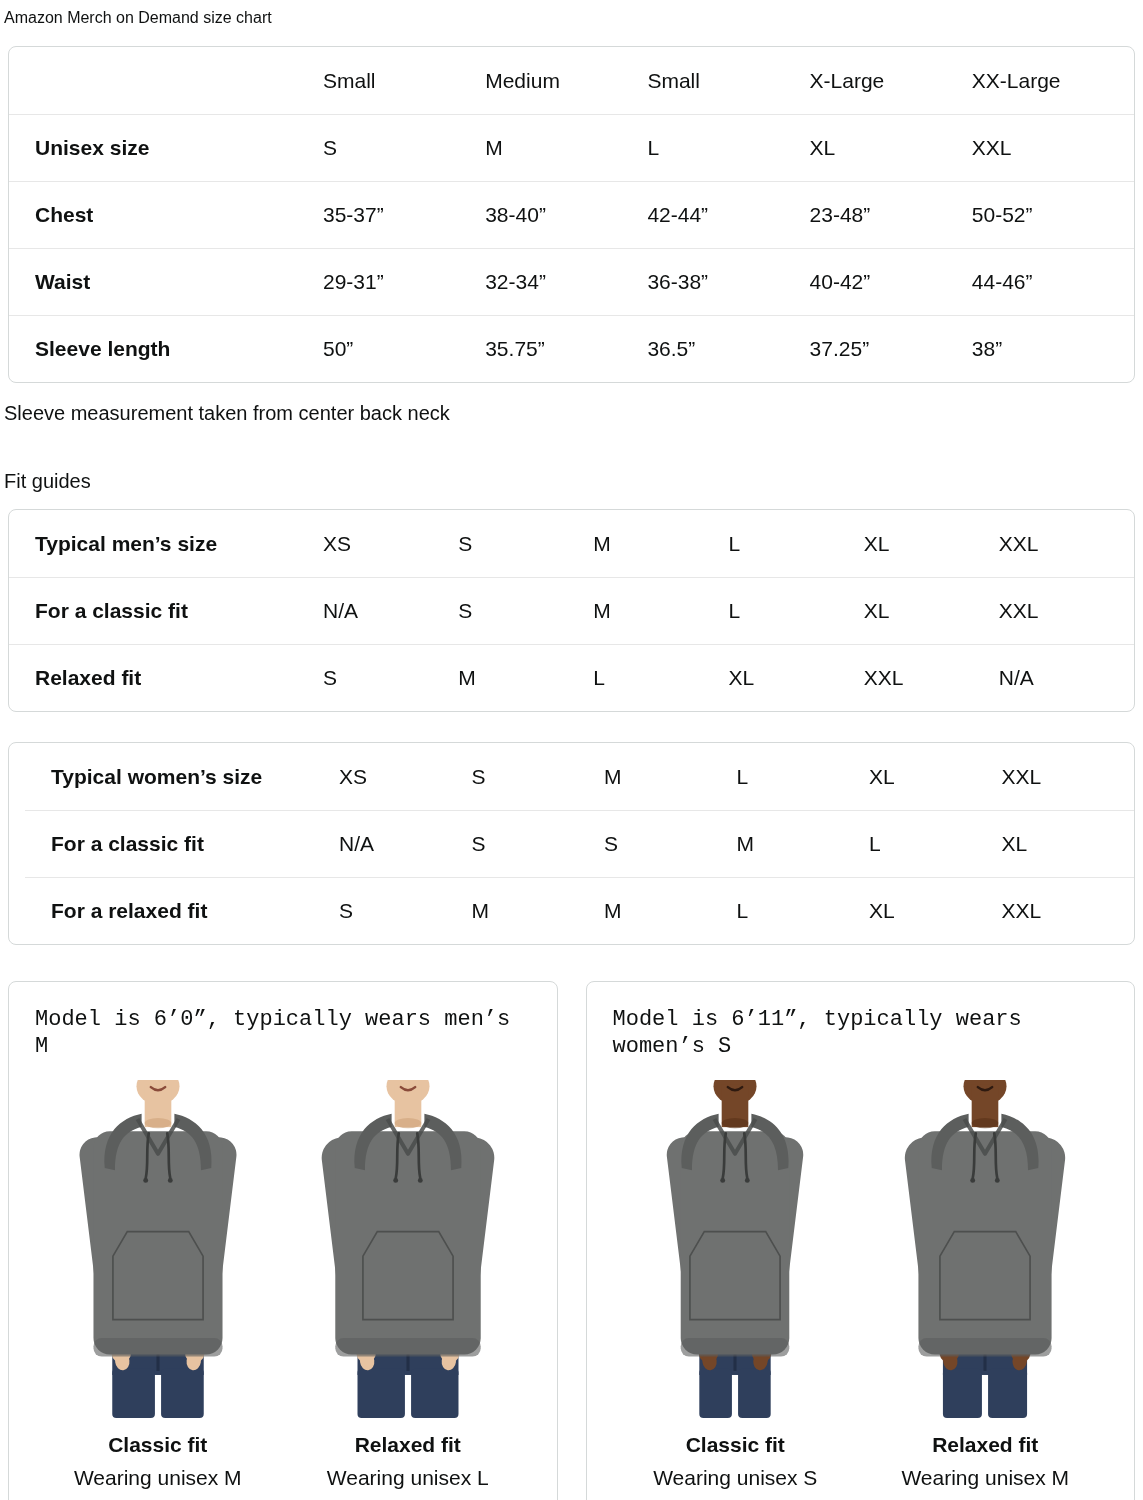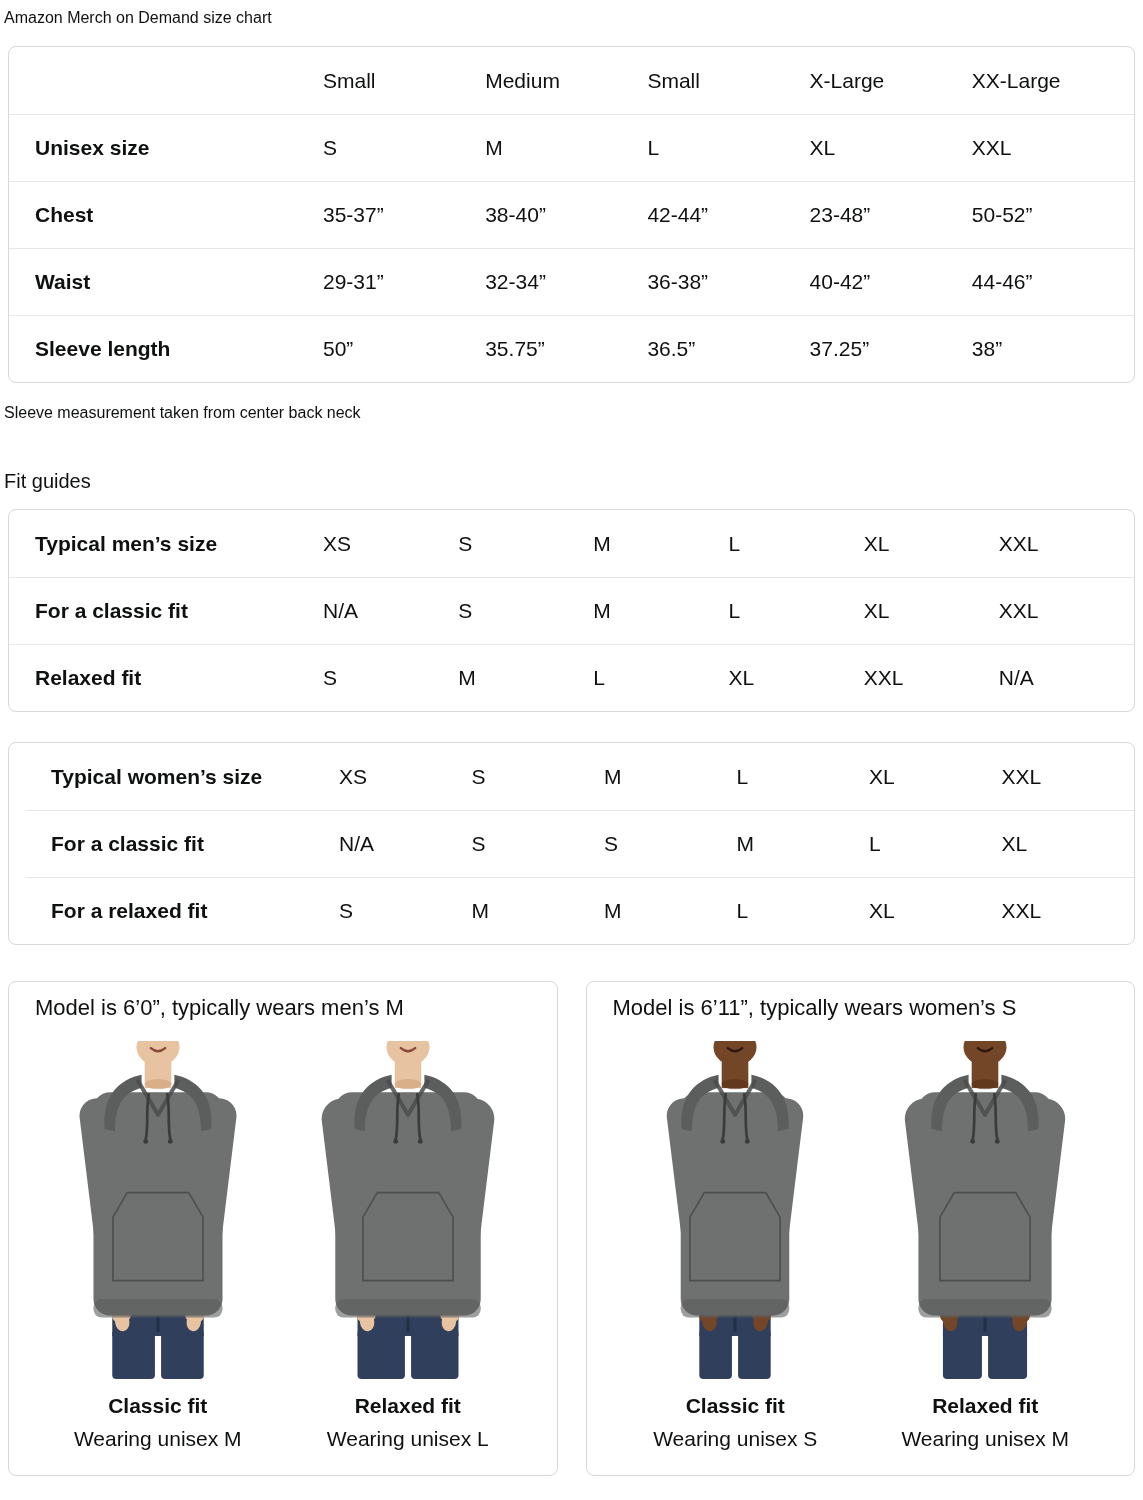--- a/index.html
+++ b/index.html
@@ -21,29 +21,29 @@
   }
   .t-row{
     display:grid;align-items:center;height:67px;padding-left:26px;
     border-top:1px solid var(--divider);
   }
   .t-row:first-child{border-top:0;}
   .size-grid{grid-template-columns:288px repeat(5,1fr);}
   .fit-grid{grid-template-columns:288px repeat(6,1fr);}
   .cell{font-size:21px;color:var(--text);padding-right:8px;}
   .cell.rlabel{font-weight:700;}
-  .note{font-size:16px;margin:18px 0 16px 4px;line-height:24px;}
+  .note{font-size:20px;margin:18px 0 16px 4px;line-height:24px;}
   .section-heading{font-size:20px;font-weight:400;margin:42px 0 0 4px;line-height:28px;}
   .gap30{margin-top:30px;padding-left:16px;}
   .cards{display:flex;gap:28px;margin:36px 8px 0 8px;}
   .model-card{
     flex:1;border:1px solid var(--border);border-radius:8px;background:#fff;
     padding-bottom:24px;overflow:hidden;
   }
-  .card-heading{font-size:22px;font-weight:400;margin:12px 24px 0 26px;line-height:27px;}
+  .card-heading{font-size:22px;font-weight:400;margin:24px 24px 0 26px;line-height:27px;font-family:Liberation Mono, monospace;}
   .figures{display:flex;justify-content:center;margin-top:20px;}
   .figures figure{margin:0;text-align:center;width:250px;}
   .photo{width:232px;height:338px;margin:0 auto;}
   .photo svg{width:100%;height:100%;display:block;}
   .fit-label{font-size:21px;font-weight:700;margin-top:14px;line-height:25px;}
   .wearing-label{font-size:21px;font-weight:400;margin-top:8px;line-height:25px;}
 </style>
 </head>
 <body>
 

